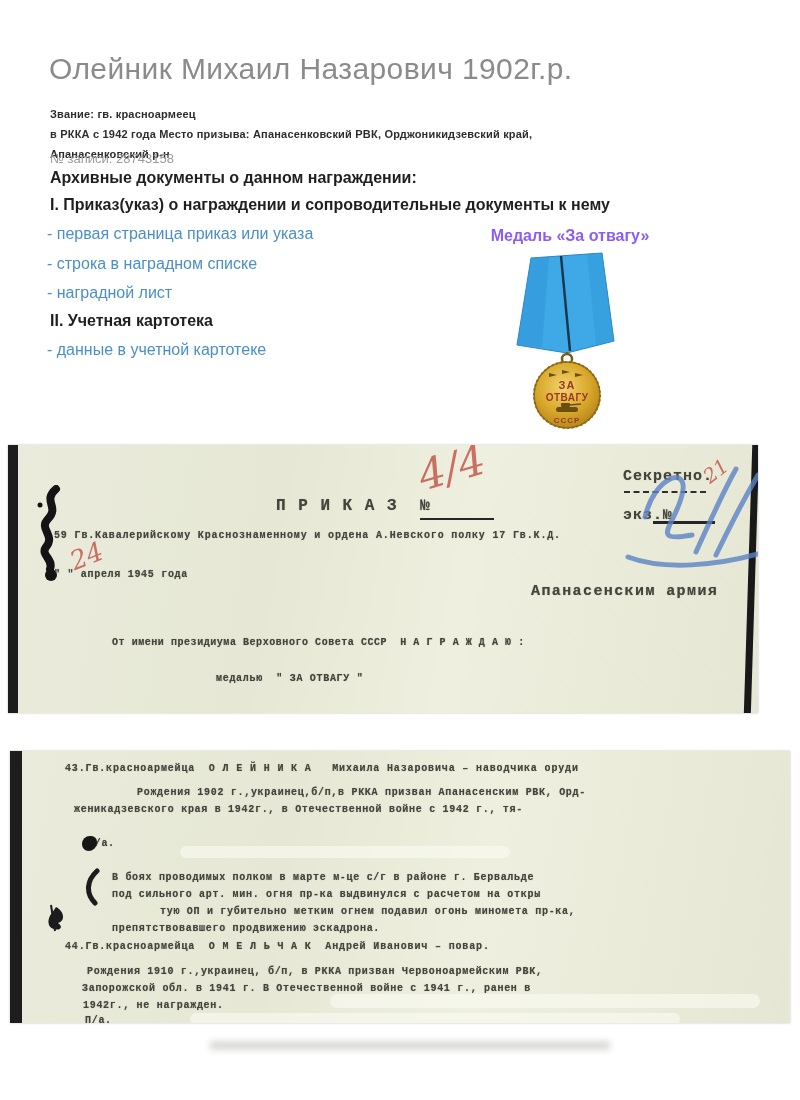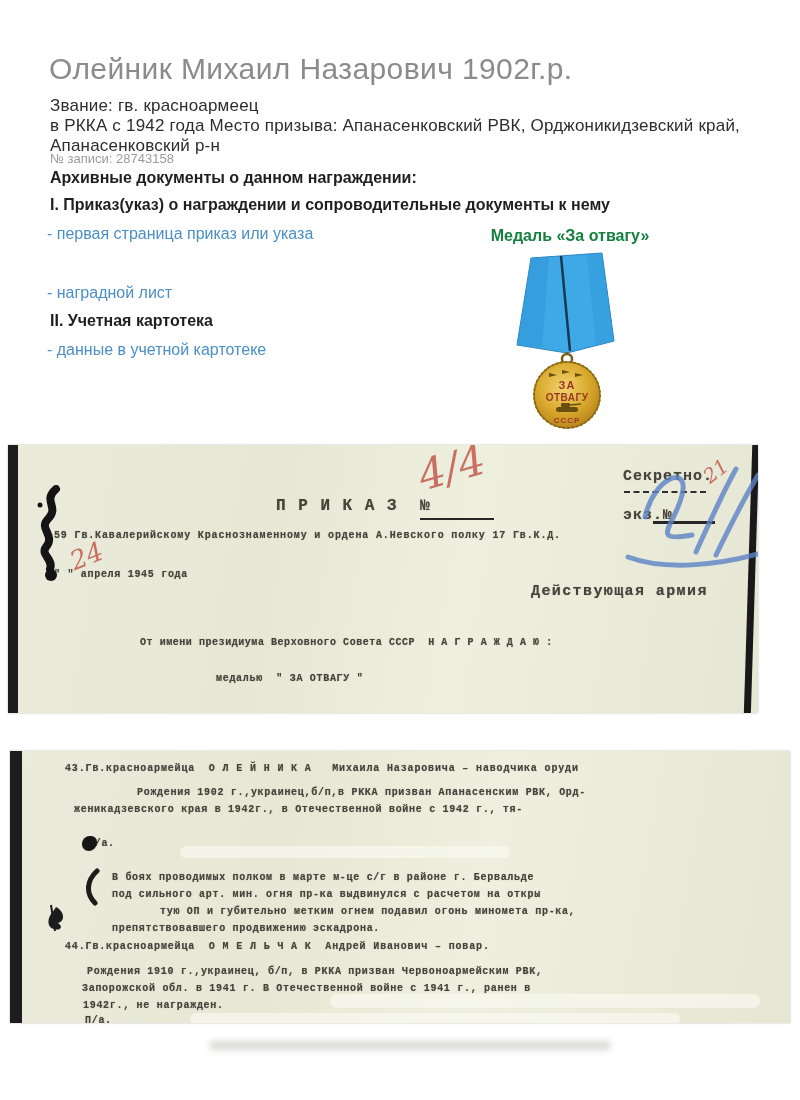--- a/index.html
+++ b/index.html
@@ -2,26 +2,26 @@
 <html><head>
 <meta charset="utf-8">
 <style>
   html,body{margin:0;padding:0;background:#ffffff;}
   .page{position:relative;width:800px;height:1100px;background:#ffffff;overflow:hidden;
         font-family:"Liberation Sans",sans-serif;border-radius:28px;}
 
   
   .hdr-title{position:absolute;left:49px;top:52px;font-size:30px;font-weight:400;
              color:#8b8b8b;letter-spacing:.4px;}
-  .hdr-line{position:absolute;left:50px;font-size:17px;font-weight:400;color:#2d2d2d;letter-spacing:.2px;}
+  .hdr-line{position:absolute;left:50px;font-size:11px;font-weight:700;color:#2d2d2d;letter-spacing:.2px;margin-top:12px;}
   .hdr-record{position:absolute;left:50px;top:151px;font-size:13px;font-weight:400;color:#9b9b9b;}
   .sec-head{position:absolute;left:50px;font-size:16px;font-weight:700;color:#1f1f1f;}
   .link{position:absolute;left:47px;font-size:16px;font-weight:400;color:#4a8fc7;cursor:pointer;}
   .medal-label{position:absolute;left:455px;top:227px;width:230px;text-align:center;
-               font-size:16px;font-weight:700;color:#15803d;}
+               font-size:16px;font-weight:700;color:#8b5cf6;}
   .medal-svg{position:absolute;left:503px;top:249px;}
 
   
   .scan{position:absolute;overflow:hidden;
         background:linear-gradient(100deg,#eaebdb 0%,#e6e8d5 35%,#eeefde 60%,#e5e7d4 100%);
         box-shadow:0 0 2px rgba(110,110,100,.45);}
   .bar{position:absolute;top:0;bottom:0;left:0;background:#1d1d1d;}
   .edge-right{position:absolute;top:-4px;width:7px;height:280px;background:#191919;transform:rotate(1.8deg);}
   .tw{position:absolute;font-family:"Liberation Mono","DejaVu Sans Mono",monospace;
       font-weight:700;font-size:10px;color:#45443c;white-space:pre;
@@ -46,20 +46,21 @@
 
   <div class="hdr-title">Олейник Михаил Назарович 1902г.р.</div>
   <div class="hdr-line" style="top:96px;">Звание: гв. красноармеец</div>
   <div class="hdr-line" style="top:116px;">в РККА с 1942 года Место призыва: Апанасенковский РВК, Орджоникидзевский край,</div>
   <div class="hdr-line" style="top:136px;">Апанасенковский р-н</div>
   <div class="hdr-record">№ записи: 28743158</div>
   <div class="sec-head" style="top:196px;">I. Приказ(указ) о награждении и сопроводительные документы к нему</div>
 
   <div class="sec-head" style="top:169px;">Архивные документы о данном награждении:</div>
   <div class="link" style="top:225px;">- первая страница приказ или указа</div>
+  <div class="link" style="top:255px;">- строка в наградном списке</div>
   <div class="link" style="top:284px;">- наградной лист</div>
   <div class="sec-head" style="top:312px;">II. Учетная картотека</div>
   <div class="link" style="top:341px;">- данные в учетной картотеке</div>
 
   <div class="medal-label">Медаль «За отвагу»</div>
   <svg class="medal-svg" width="126" height="182" viewBox="0 0 126 182">
     <defs>
       <radialGradient id="gold" cx="45%" cy="38%" r="70%">
         <stop offset="0%" stop-color="#f2d470"></stop>
         <stop offset="55%" stop-color="#d9a92c"></stop>
@@ -116,23 +117,23 @@
     </svg>
 
     <div class="tw tw-big" style="left:268px;top:52px;text-align:right;">П Р И К А З  №</div>
     <div class="uline" style="left:412px;top:73px;width:74px;"></div>
     <div class="hw-red" style="left:410px;top:2px;font-size:42px;transform:rotate(-16deg);">4/4</div>
 
     <div class="tw ls85" style="left:46px;top:85px;">59 Гв.Кавалерийскому Краснознаменному и ордена А.Невского полку 17 Гв.К.Д.</div>
 
     <div class="hw-red" style="left:62px;top:98px;font-size:26px;transform:rotate(-22deg);">24</div>
     <div class="tw" style="left:46px;top:124px;">" " апреля 1945 года</div>
-    <div class="tw ls14" style="left:523px;top:138px;">Действующая армия</div>
+    <div class="tw ls14" style="left:523px;top:138px;">Апанасенским армия</div>
 
-    <div class="tw" style="left:104px;top:192px;letter-spacing:.55px;margin-left:28px;">От имени президиума Верховного Совета СССР  Н А Г Р А Ж Д А Ю :</div>
+    <div class="tw" style="left:104px;top:192px;letter-spacing:.55px;">От имени президиума Верховного Совета СССР  Н А Г Р А Ж Д А Ю :</div>
     <div class="tw" style="left:208px;top:228px;">медалью  " ЗА ОТВАГУ "</div>
   </div>
 
   <div class="scan" style="left:10px;top:751px;width:780px;height:272px;">
     <div class="bar" style="width:12px;"></div>
 
     <div class="streak" style="left:170px;top:95px;width:330px;height:12px;"></div>
     <div class="streak" style="left:320px;top:243px;width:430px;height:14px;"></div>
     <div class="streak" style="left:180px;top:262px;width:490px;height:12px;"></div>
 

